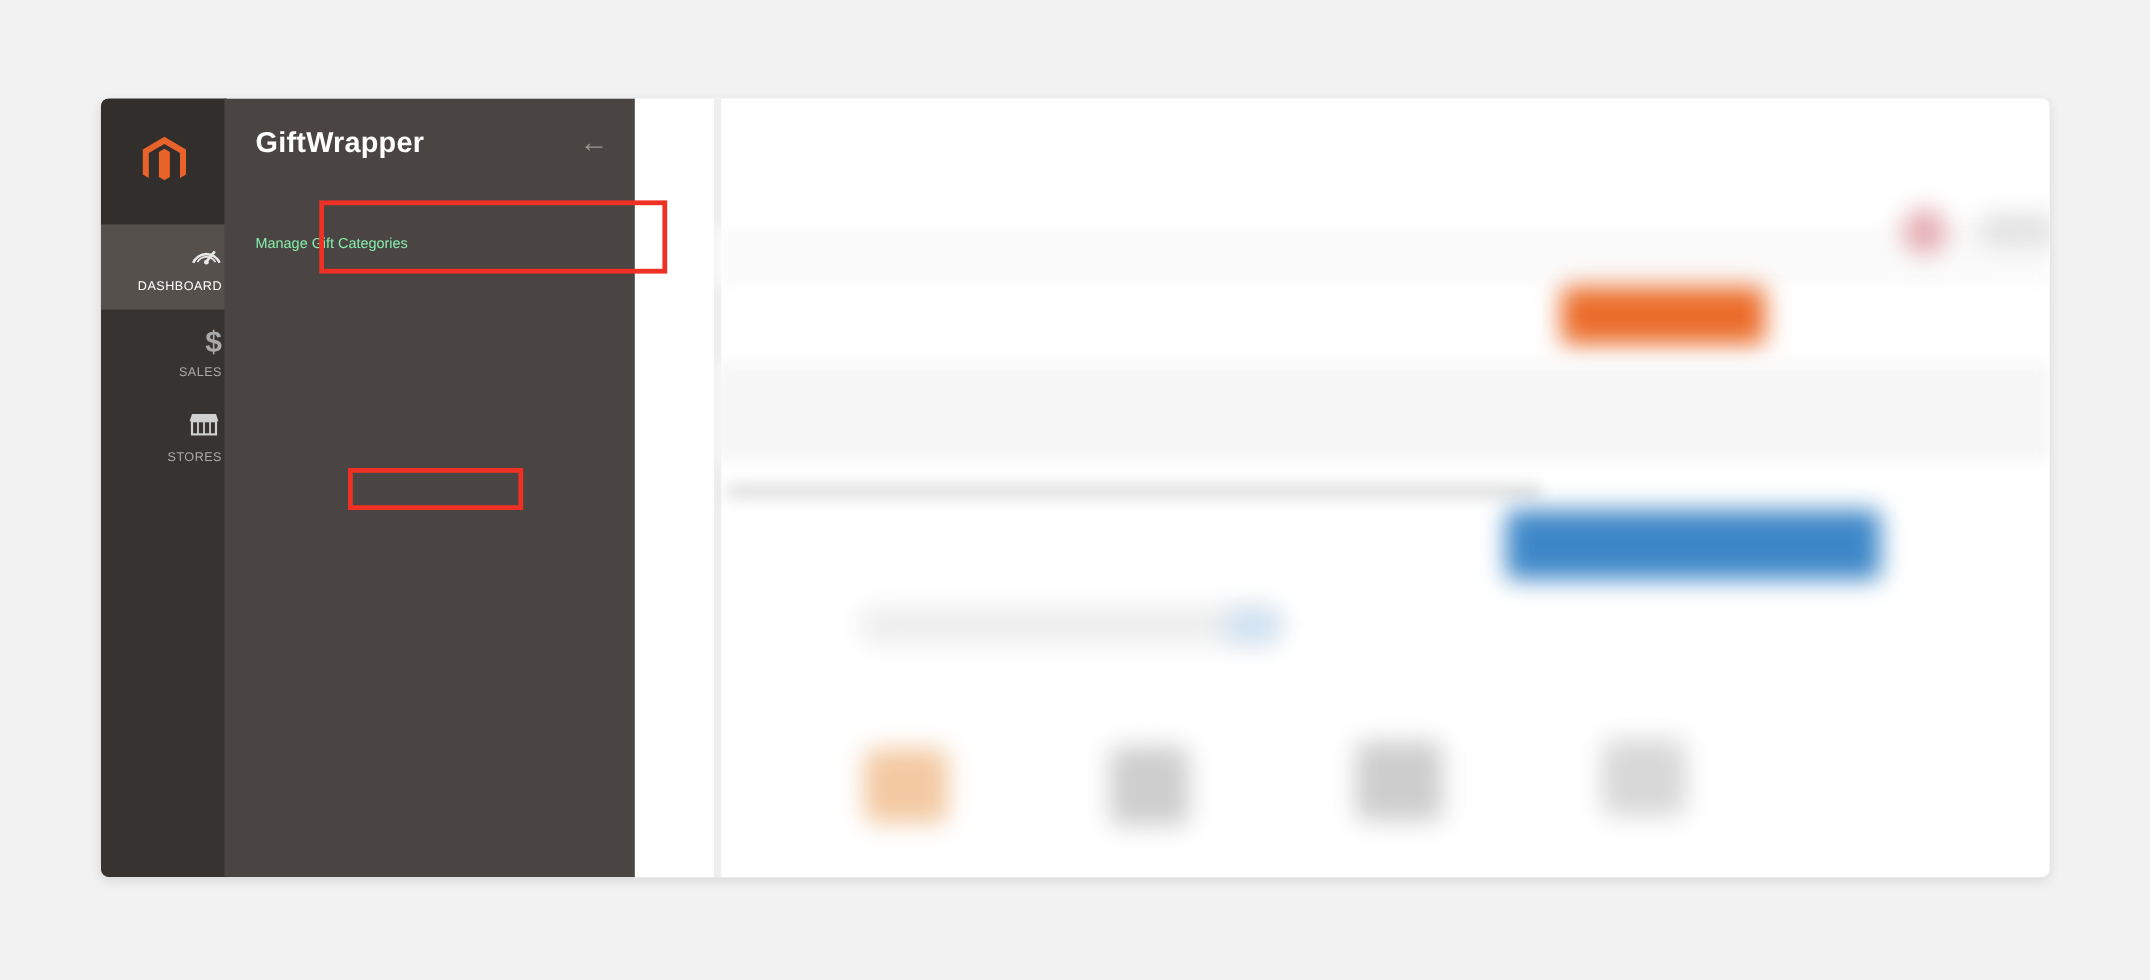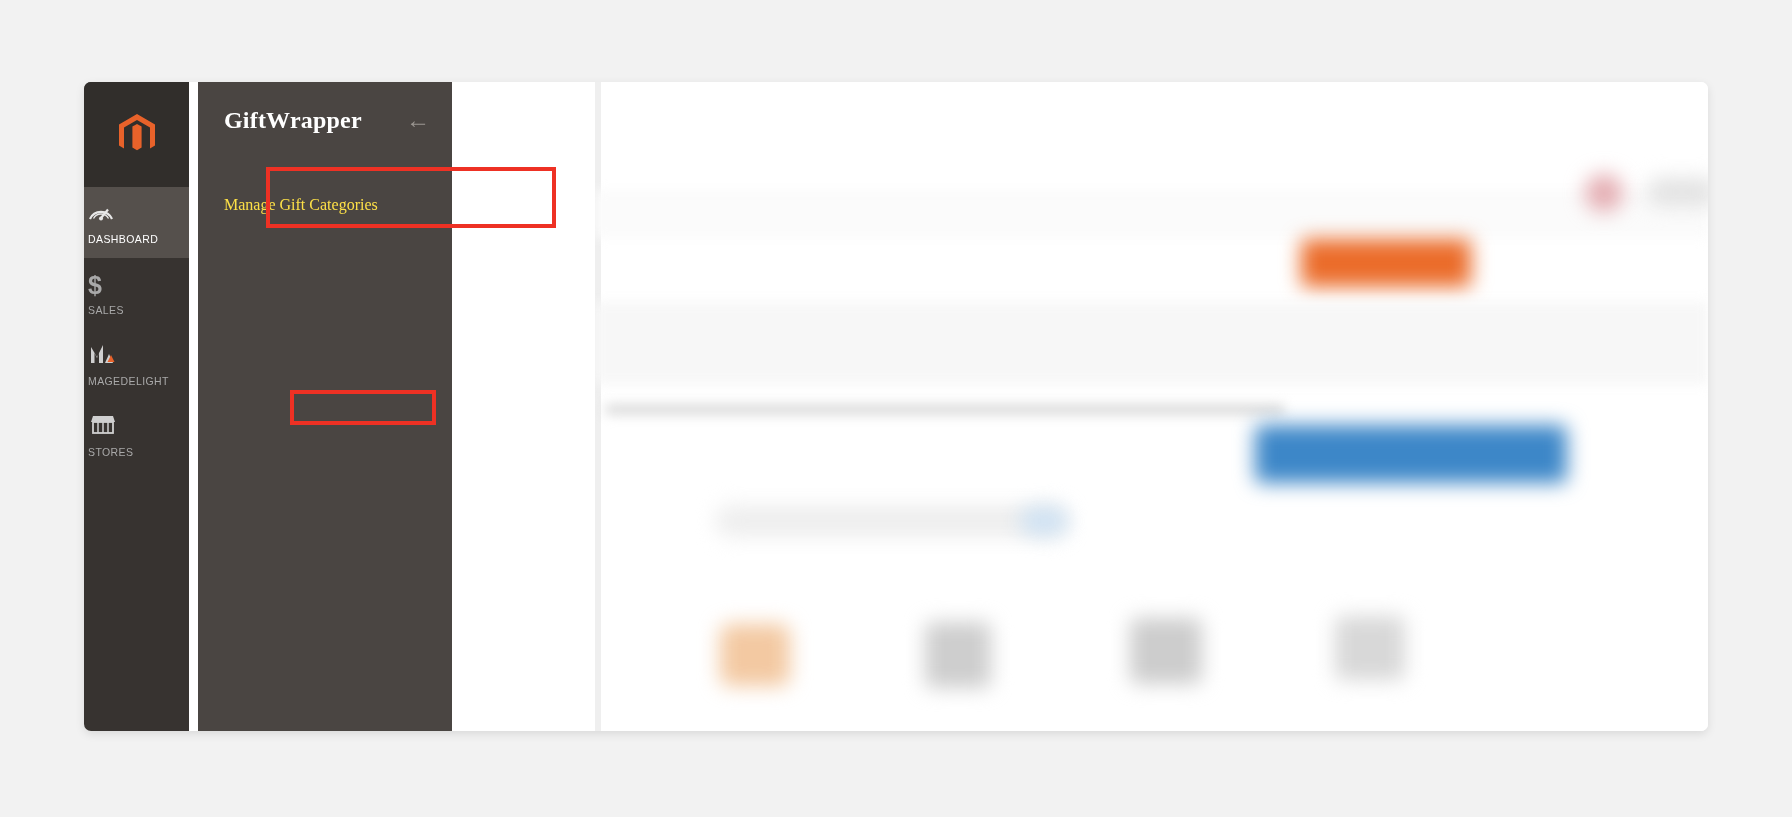--- a/index.html
+++ b/index.html
@@ -25,49 +25,48 @@
   #sidebar-rail {
     position: absolute; left: 0; top: 0;
     width: 105px; height: 100%;
     background: #373330;
   }
   .rail-logo {
     height: 105px; display: flex; align-items: center; justify-content: center;
     background: #312e2b;
   }
   .rail-item {
-    padding: 13px 4px 12px; text-align: left; color: #a9a9a9;
+    padding: 13px 4px 12px; text-align: right; color: #a9a9a9;
     cursor: pointer; user-select: none;
   }
   .rail-item.active { background: #55504c; color: #ffffff; }
   .rail-item .rail-icon { display: block; height: 28px; line-height: 28px; margin-bottom: 5px; }
   .rail-item .rail-label {
     display: block; font-size: 10.5px; letter-spacing: .4px;
     line-height: 13px; text-transform: uppercase;
   }
 
   
   #submenu {
-    position: absolute; left: 114px; top: 0;
-    width: 254px; height: 100%;
+    position: absolute; left: 103px; top: 0;
+    width: 342px; height: 100%;
     background: #4a4542;
-    font-family: Liberation Serif, serif;
   }
   #submenu-header {
     position: relative; height: 76px;
     display: flex; align-items: center; padding: 0 22px 0 26px;
   }
   #submenu-title {
     font-size: 24px; font-weight: bold; color: #ffffff; flex: 1; letter-spacing: .2px;
   }
   #submenu-back { font-size: 24px; color: #9b9691; line-height: 1; cursor: pointer; }
   #submenu-list { padding-top: 28px; }
   .submenu-item {
     position: relative; display: block; padding: 10px 26px 12px;
-    font-size: 16px; color: #fde047; cursor: pointer;
+    font-size: 12px; color: #86efac; cursor: pointer;
   }
 
   
   .annot {
     position: absolute; border: 4px solid #ee3124;
     pointer-events: none; z-index: 40;
   }
   #annot-title { left: 182px; top: 85px; width: 290px; height: 61px; }
   #annot-config { left: 206px; top: 308px; width: 146px; height: 35px; }
 
@@ -125,30 +124,20 @@
         </span>
         <span class="rail-label">DASHBOARD</span>
       </div>
 
       <div class="rail-item">
         <span class="rail-icon" style="font-size:25px;font-weight:bold;">$</span>
         <span class="rail-label">SALES</span>
       </div>
 
 
-      <div class="rail-item">
-        <span class="rail-icon">
-          <svg width="30" height="24" viewBox="0 0 30 24" aria-hidden="true">
-            <path d="M3,21 L3,5 L9,15 L15,3 L15,21 L11,21 L11,11 L9,16 L6.5,11 L6.5,21 Z" fill="#d0d0d0"></path>
-            <path d="M17,21 L21,12 L25,21 Z" fill="#d0d0d0"></path>
-            <polygon points="23,13 26.5,20 19.5,20" fill="#e8622a"></polygon>
-          </svg>
-        </span>
-        <span class="rail-label">MAGEDELIGHT</span>
-      </div>
 
       <div class="rail-item">
         <span class="rail-icon">
           <svg width="30" height="24" viewBox="0 0 30 24" aria-hidden="true">
             <path d="M3,9 L5,3 L25,3 L27,9 Z" fill="#d0d0d0"></path>
             <rect x="5" y="9" width="20" height="11" fill="none" stroke="#d0d0d0" stroke-width="1.8"></rect>
             <line x1="10" y1="9" x2="10" y2="20" stroke="#d0d0d0" stroke-width="1.5"></line>
             <line x1="15" y1="9" x2="15" y2="20" stroke="#d0d0d0" stroke-width="1.5"></line>
             <line x1="20" y1="9" x2="20" y2="20" stroke="#d0d0d0" stroke-width="1.5"></line>
           </svg>

